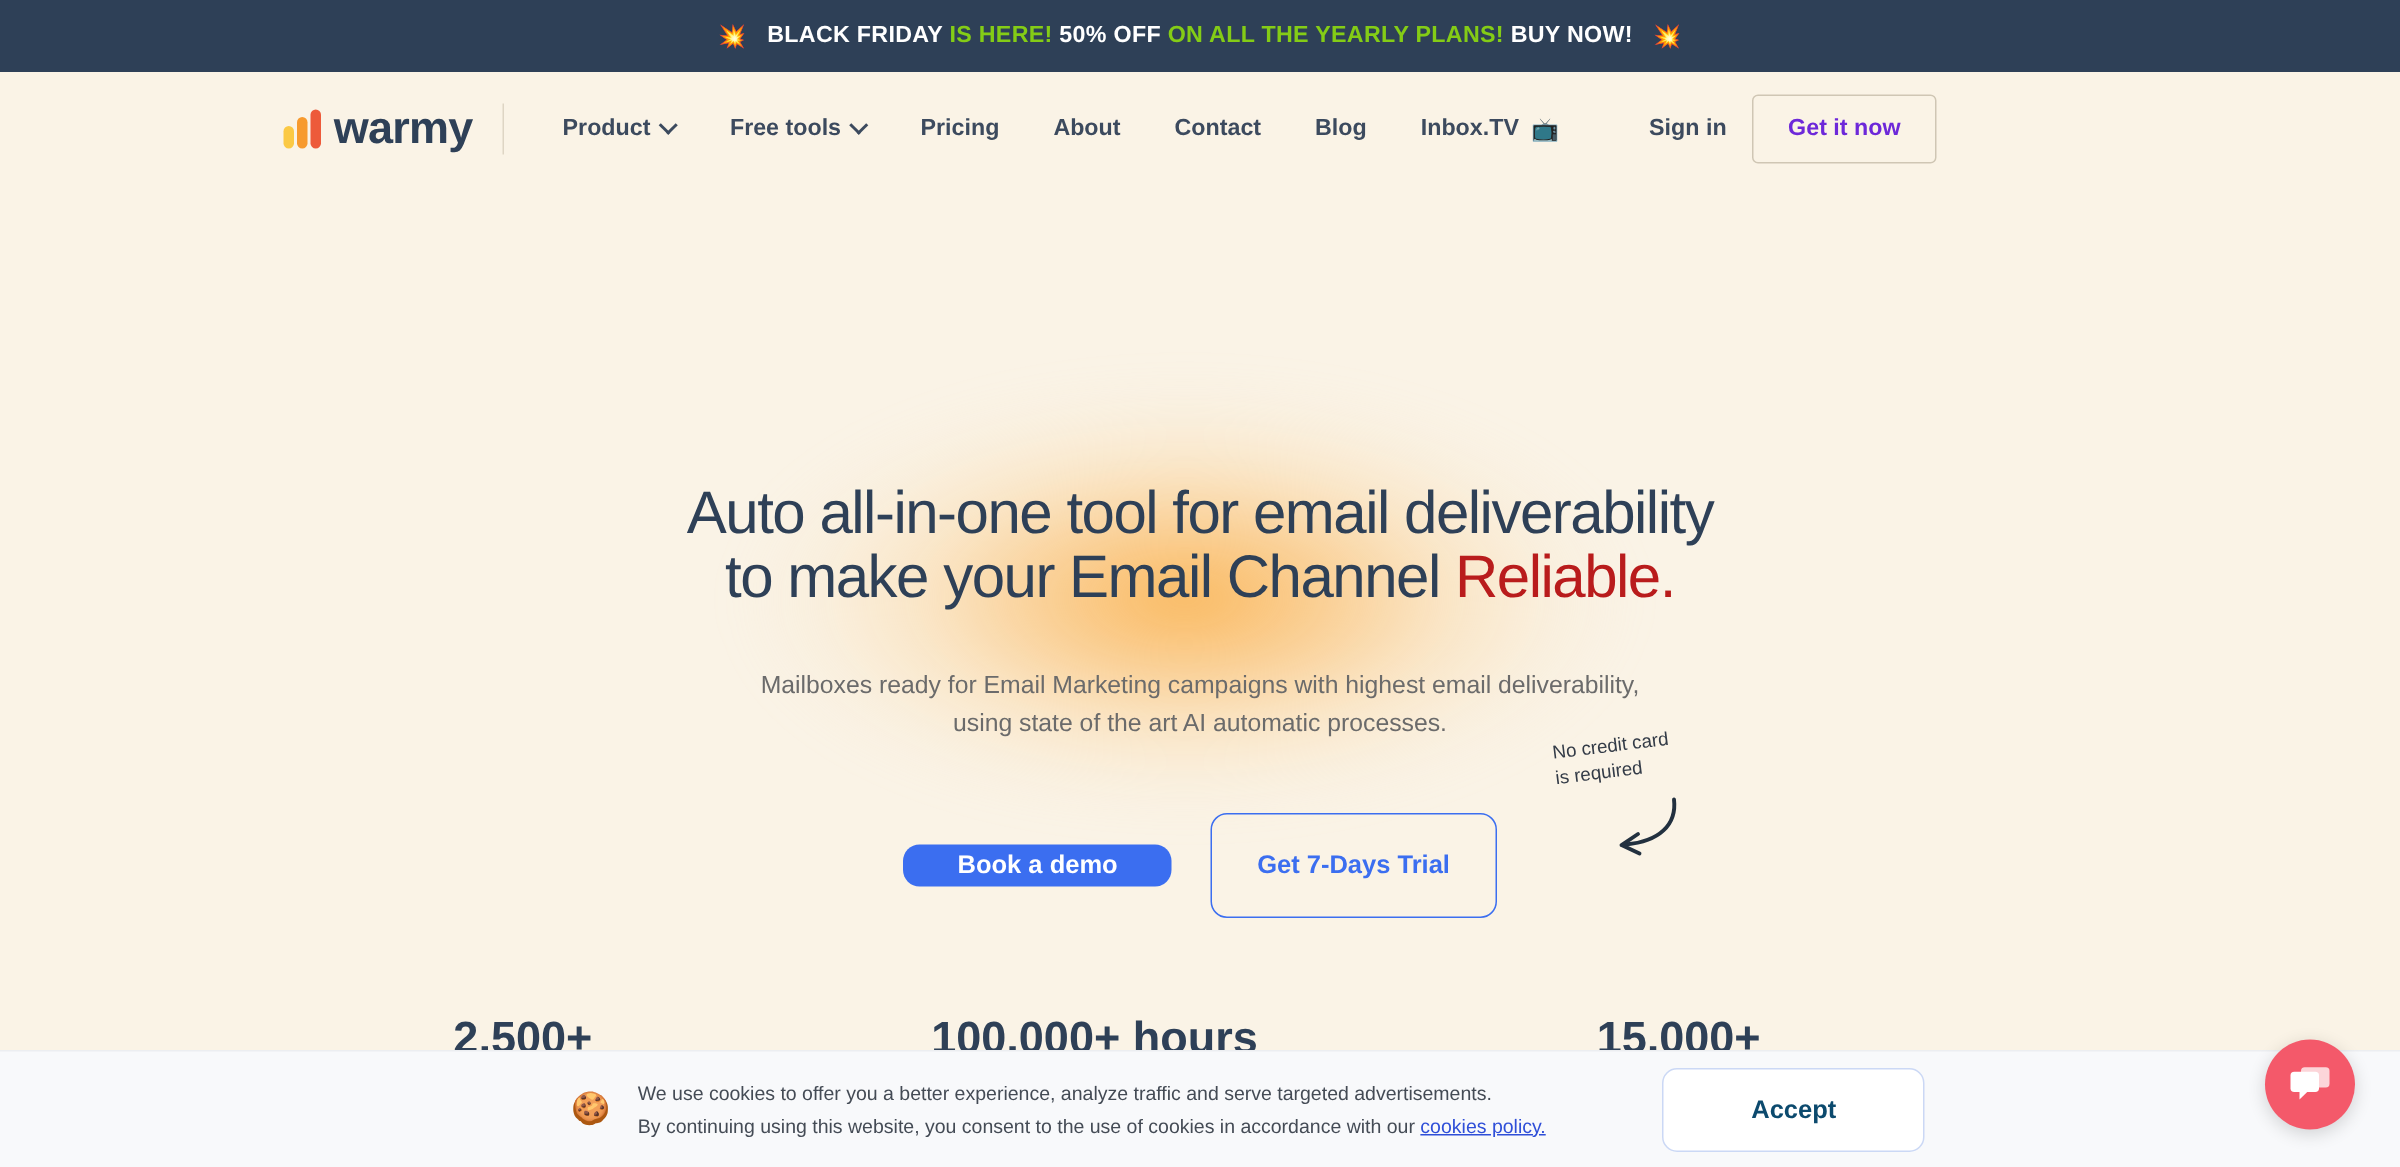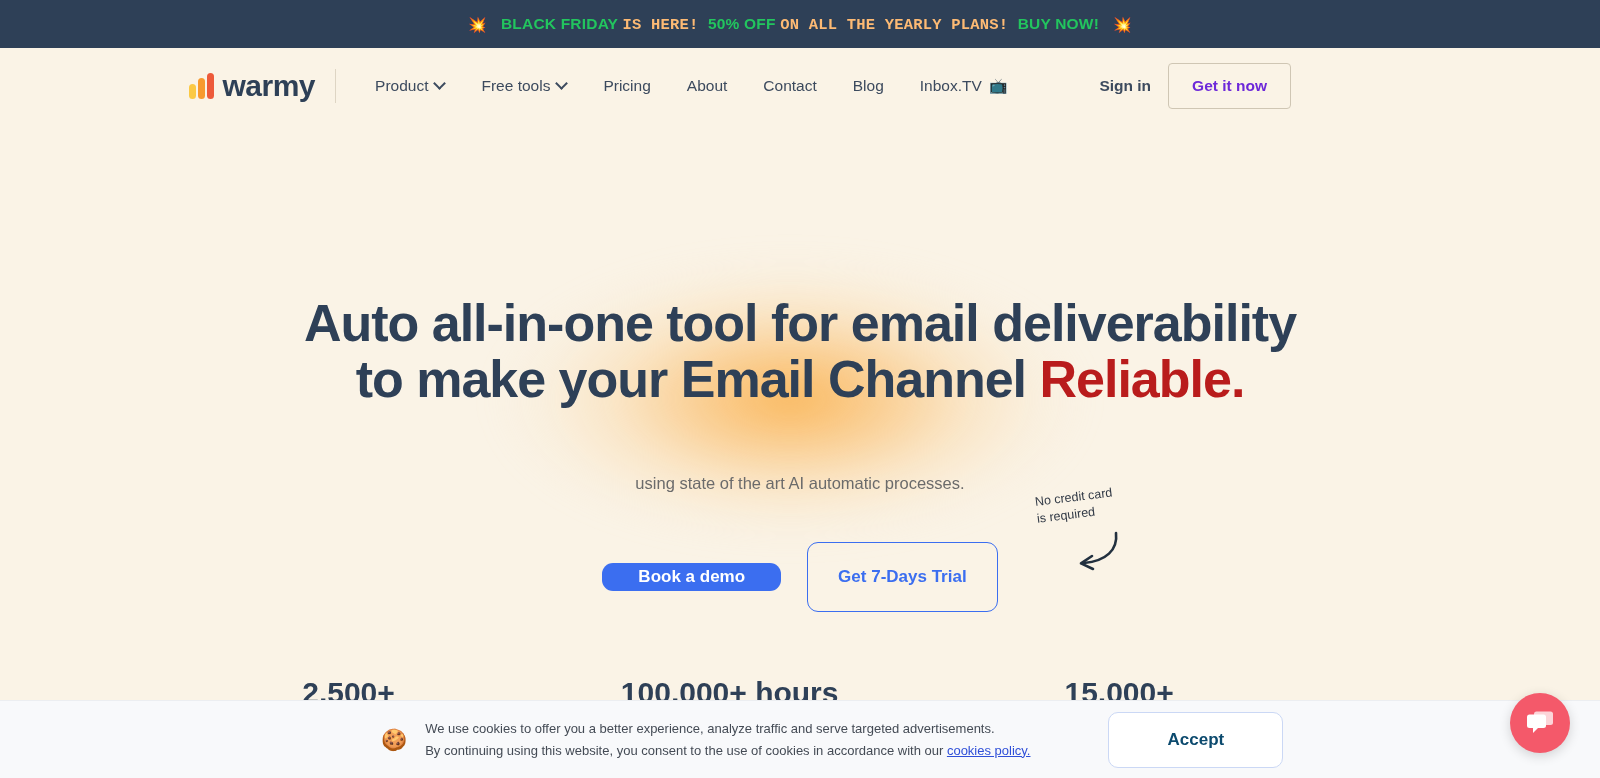--- a/index.html
+++ b/index.html
@@ -15,43 +15,43 @@
   .promo-bar {
     position:absolute; top:0; left:0; width:1600px; height:48px;
     background:#2e4057;
     display:flex; align-items:center; justify-content:center;
     gap:14px;
   }
   .promo-text {
     font-size:15.5px; font-weight:bold; letter-spacing:.2px;
     white-space:nowrap; color:#ffffff;
   }
-  .promo-text .gold { color:#22c55e; }
-  .promo-text .white { color:#fdba74;font-family:Liberation Mono, monospace; }
+  .promo-text .gold { color:#ffffff; }
+  .promo-text .white { color:#84cc16; }
   .promo-spark { font-size:15px; line-height:1; }
 
   
   .header {
     position:absolute; top:48px; left:0; width:1513px; height:76px;
     display:flex; align-items:center;
   }
   .logo-wrap { display:flex; align-items:center; margin-left:189px; gap:9px; cursor:pointer; }
   .logo-bars { display:flex; align-items:flex-end; gap:2.5px; height:26px; }
   .logo-bars i { display:block; width:6.5px; border-radius:3.5px; }
   .bar1 { height:15px; background:#fbc944; }
   .bar2 { height:21px; background:#f79a2e; }
   .bar3 { height:26px; background:#ed5a3a; }
   .logo-text { font-size:30px; font-weight:bold; color:#2e4057; letter-spacing:-.5px; }
 
   .nav-div { width:1px; height:34px; background:#ded5c4; margin-left:20px; margin-right:0; }
 
   .nav { display:flex; align-items:center; margin-left:21px; }
   .nav-item {
     display:flex; align-items:center; gap:7px;
-    font-size:15.5px; font-weight:normal; color:#3c4a5e;
+    font-size:15.5px; font-weight:bold; color:#3c4a5e;
     padding:8px 18px; cursor:pointer; white-space:nowrap;
   }
   .chev { display:inline-block; width:10px; height:10px; position:relative; top:-2px; }
   .chev::before {
     content:""; position:absolute; left:0; top:0;
     width:7px; height:7px;
     border-right:2px solid #3c4a5e; border-bottom:2px solid #3c4a5e;
     transform:rotate(45deg);
   }
   .tv-emoji { font-size:15px; margin-left:1px; }
@@ -69,22 +69,22 @@
   .glow {
     position:absolute; left:450px; top:110px; width:680px; height:330px;
     background:radial-gradient(ellipse 50% 50% at 50% 50%,
        rgba(250,178,80,.90) 0%, rgba(250,186,100,.62) 28%,
        rgba(251,205,140,.34) 52%, rgba(250,220,175,.14) 72%, rgba(250,243,230,0) 88%);
     filter:blur(14px);
     pointer-events:none;
   }
   .hero-inner { position:relative; text-align:center; padding-top:172px; }
   h1.headline {
-    font-size:52px; line-height:1.07; font-weight:bold;
-    color:#2e4057; letter-spacing:-1px;
+    font-size:40px; line-height:1.07; font-weight:normal;
+    color:#2e4057; letter-spacing:-1px;margin-top:25px;
   }
   h1.headline .accent { color:#b91c1c; }
   .sub {
     margin-top:38px; font-size:16.5px; line-height:1.55;
     color:#6b6b6b; font-weight:normal;
   }
 
   .cta-row {
     margin-top:46px; display:flex; align-items:center;
     justify-content:center; gap:26px; position:relative;
@@ -198,21 +198,21 @@
   <div class="hero">
     <div class="glow"></div>
 
     <div class="hero-inner">
       <h1 class="headline">
         <span>Auto all-in-one tool for email deliverability</span><br>
         <span>to make your Email Channel </span><span class="accent">Reliable.</span>
       </h1>
 
       <p class="sub">
-        <br>
+        <span>Mailboxes ready for Email Marketing campaigns with highest email deliverability,</span><br>
         <span>using state of the art AI automatic processes.</span>
       </p>
 
       <div class="cta-row">
         <button class="btn-primary">Book a demo</button>
         <button class="btn-outline">Get 7-Days Trial</button>
 
         <div class="note-wrap">
           <div class="note-text">No credit card
 is required</div>

